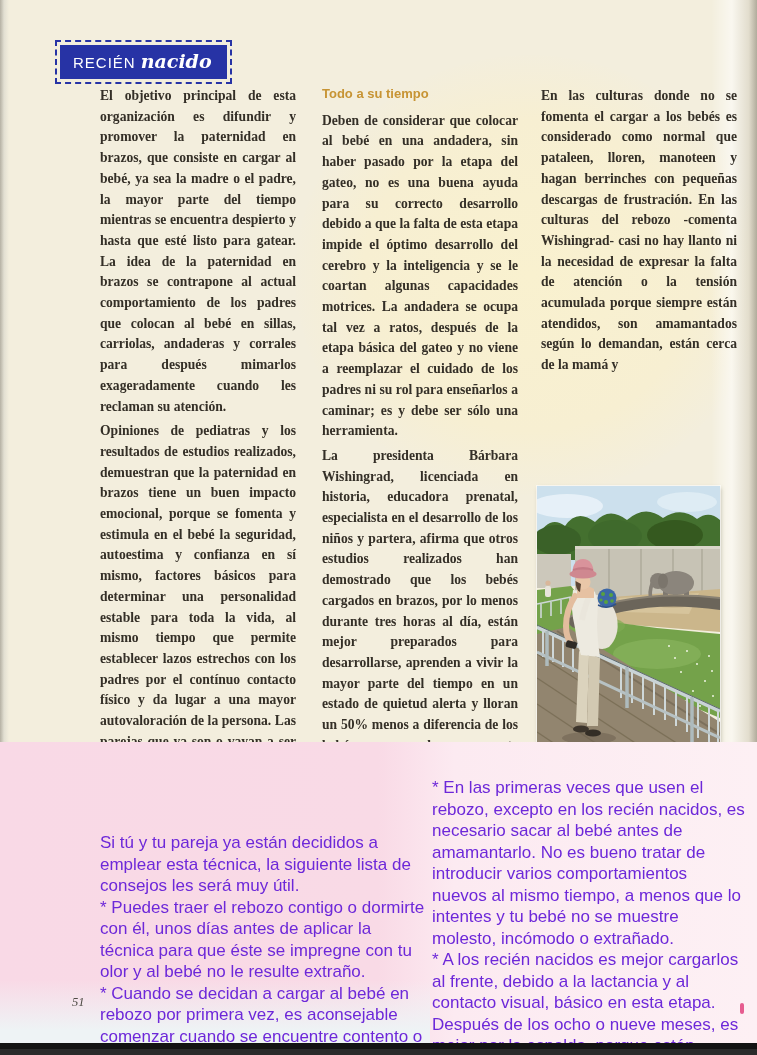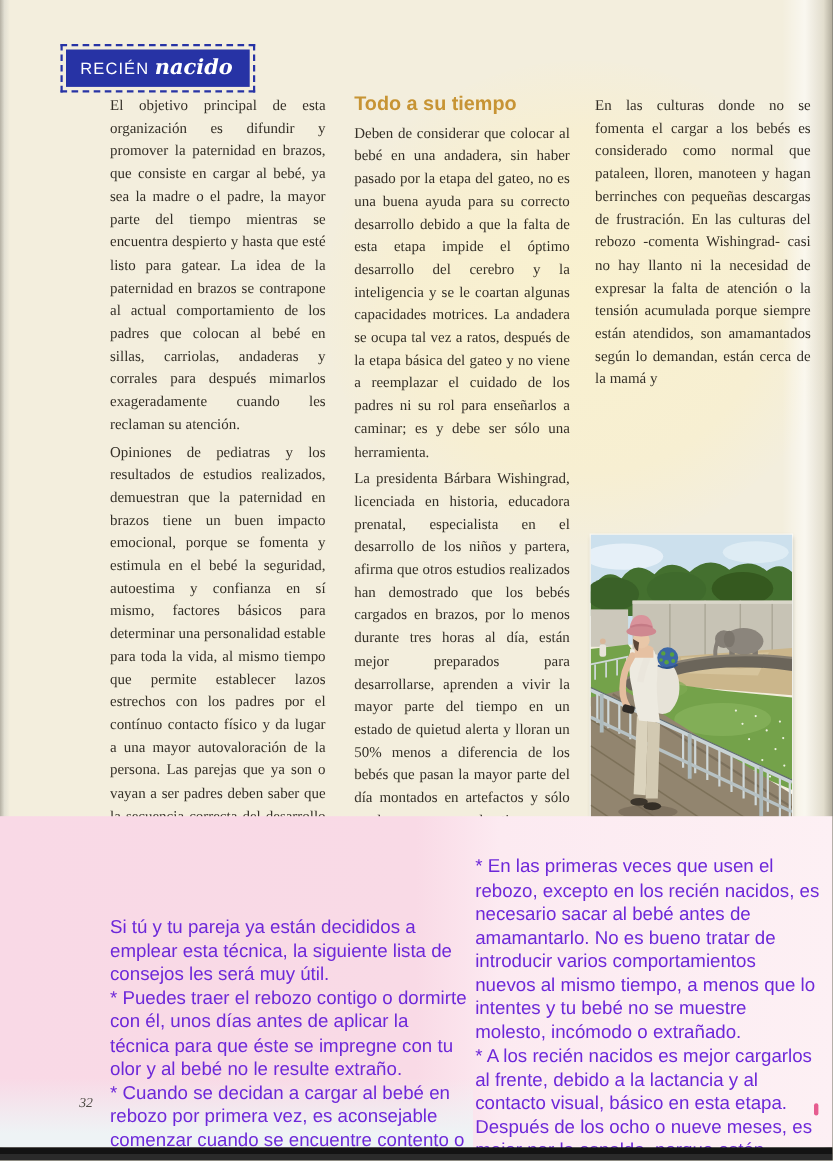--- a/index.html
+++ b/index.html
@@ -21,26 +21,26 @@
 
   
   .badge{position:absolute;left:60px;top:45px;background:#2733a5;color:#fff;
     padding:5px 15px 7px 13px;outline:2px dashed #2733a5;outline-offset:3px;}
   .badge .cap{font-family:"Liberation Sans","DejaVu Sans",sans-serif;font-size:15px;letter-spacing:1px;}
   .badge .script{font-family:"DejaVu Serif",serif;font-style:italic;font-weight:bold;font-size:19px;margin-left:5px;}
 
   
   .col{position:absolute;top:86px;width:196px;color:#342f27;font-size:13.6px;
     line-height:20.7px;text-align:justify;}
-  .col p{margin:0 0 4px 0;}
+  .col p{margin:0 0 4px 0;font-weight:bold;}
   .col1{left:100px;height:650px;}
   .col2{left:322px;top:84px;height:650px;}
   .col3{left:541px;height:400px;}
   .h-amber{font-family:"Liberation Sans","DejaVu Sans",sans-serif;font-weight:bold;
-    font-size:18px;color:#c79434;margin:0 0 6px 0;text-align:left;}
+    font-size:13px;color:#c79434;margin:0 0 6px 0;text-align:left;}
   .col3 .h-amber{margin-top:14px;}
 
   
   .photo{position:absolute;left:537px;top:486px;width:183px;height:270px;
     box-shadow:0 0 0 1px rgba(255,255,255,.6),1px 2px 4px rgba(90,85,70,.35);}
   .photo svg{display:block;}
 
   
   .band{position:absolute;left:0;top:742px;width:757px;height:301px;
     background:linear-gradient(90deg,#f9d9e6 0%,#f9dae6 50%,#fceaf1 60%,#fdf0f4 100%);}
@@ -210,16 +210,16 @@
     <p>Si tú y tu pareja ya están decididos a emplear esta técnica, la siguiente lista de consejos les será muy útil.</p>
     <p>* Puedes traer el rebozo contigo o dormirte con él, unos días antes de aplicar la técnica para que éste se impregne con tu olor y al bebé no le resulte extraño.</p>
     <p>* Cuando se decidan a cargar al bebé en rebozo por primera vez, es aconsejable comenzar cuando se encuentre contento o un poco adormilado, no cuando esté molesto, llorón o con hambre.</p>
   </div>
 
   <div class="tips tips-right">
     <p>* En las primeras veces que usen el rebozo, excepto en los recién nacidos, es necesario sacar al bebé antes de amamantarlo. No es bueno tratar de introducir varios comportamientos nuevos al mismo tiempo, a menos que lo intentes y tu bebé no se muestre molesto, incómodo o extrañado.</p>
     <p>* A los recién nacidos es mejor cargarlos al frente, debido a la lactancia y al contacto visual, básico en esta etapa. Después de los ocho o nueve meses, es mejor por la espalda, porque están descubriendo el mundo con sus manos y es muy probable que quieran agarrar todo lo que encuentren a su paso y en tu espalda les será un poco más difícil.</p>
   </div>
 
-  <div class="pagenum">32</div>
+  <div class="pagenum">51</div>
   <div class="page-mark"></div>
   <div class="edge-bottom"></div>
 </div>
 
 </body></html>

